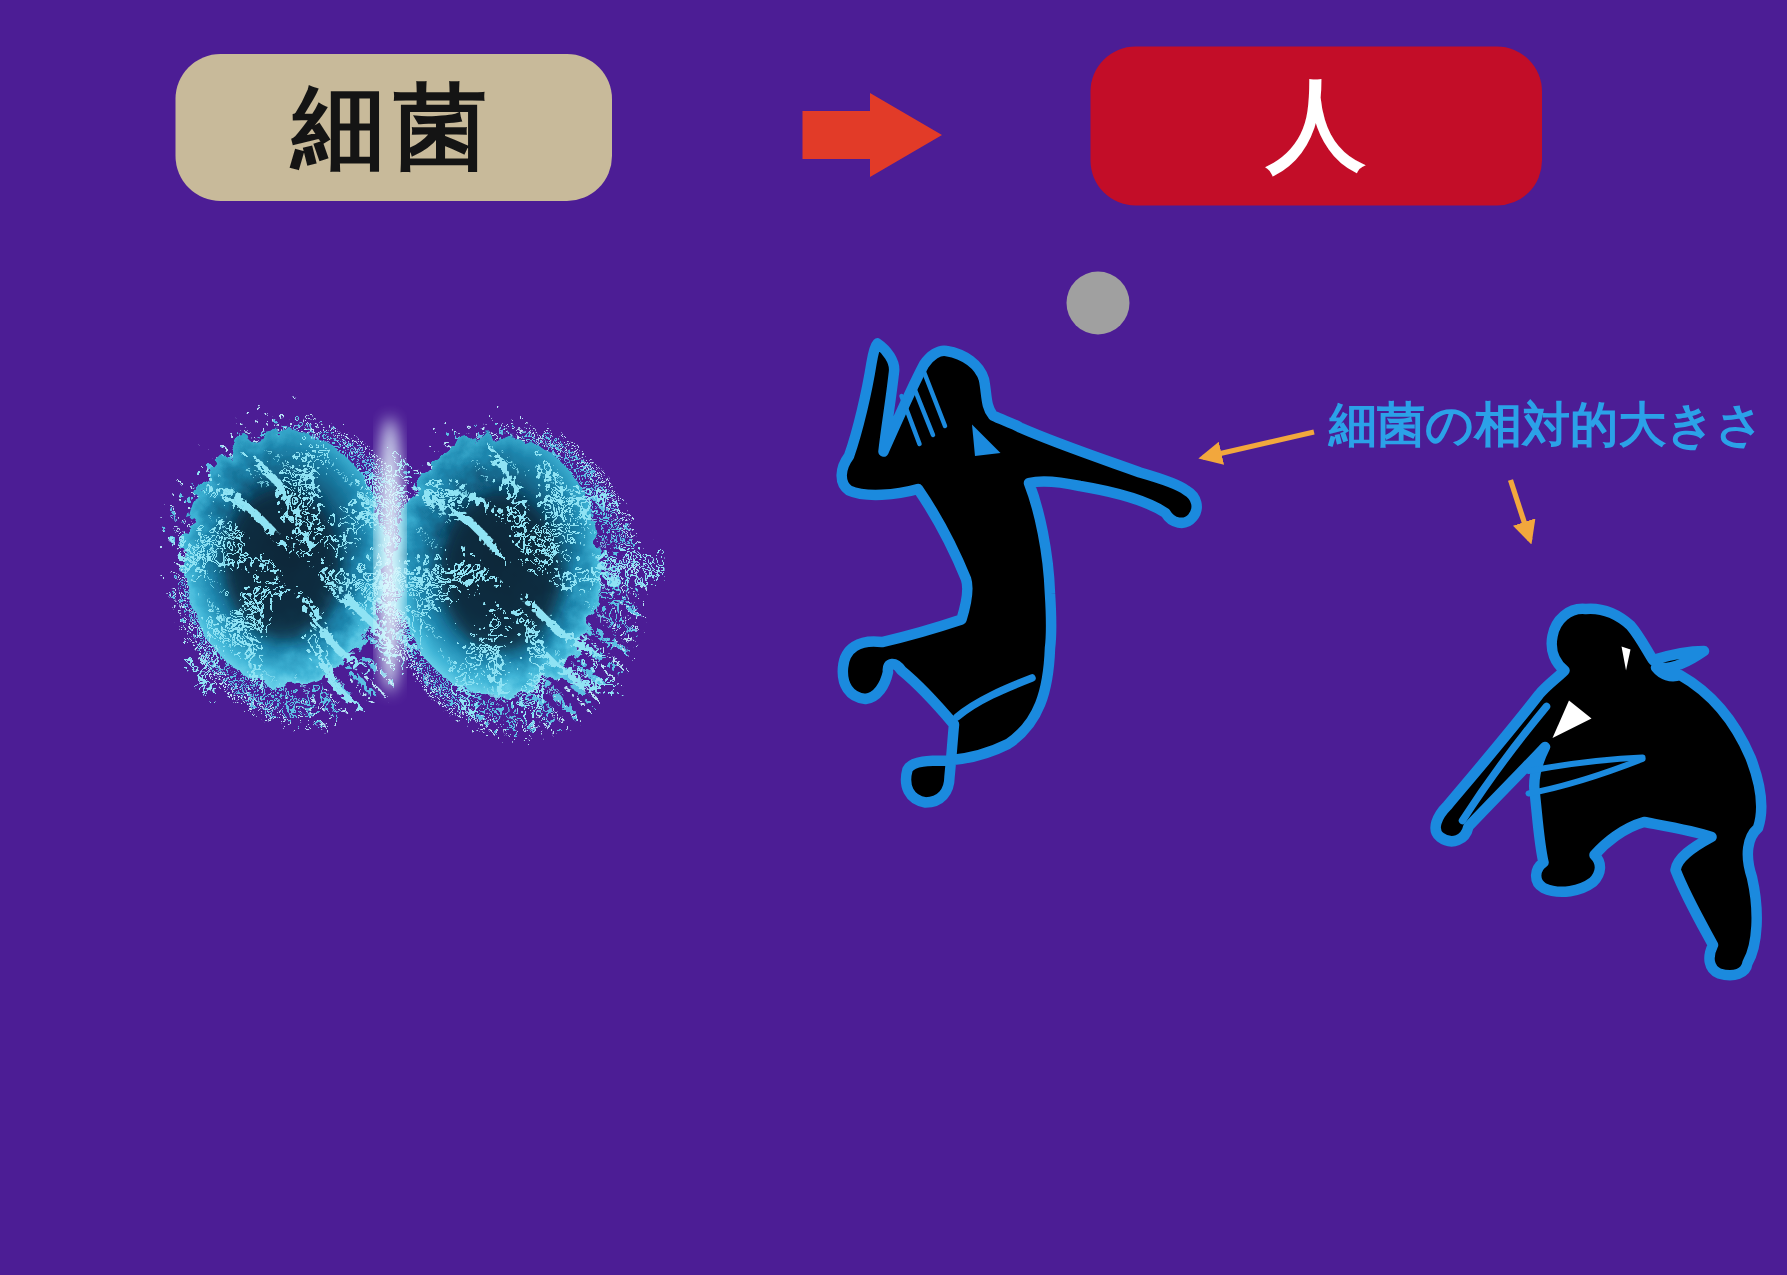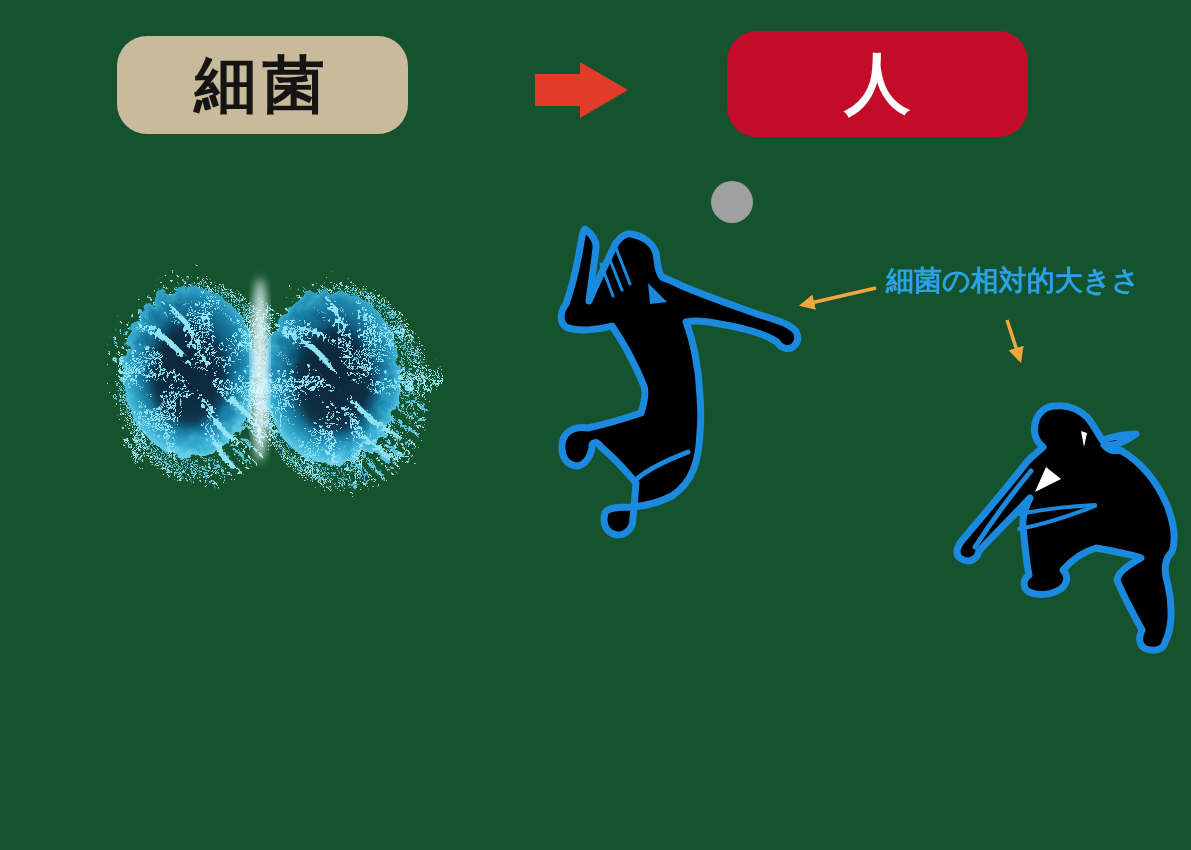--- a/index.html
+++ b/index.html
@@ -1,34 +1,34 @@
 <!DOCTYPE html>
 <html><head>
 <meta charset="utf-8">
 <style>
   html,body{margin:0;padding:0;background:#000;}
   .stage{
-    position:relative;width:1191px;height:850px;background:#14532d;overflow:hidden;
+    position:relative;width:1191px;height:850px;background:#4c1d95;overflow:hidden;
     font-family:"DejaVu Sans","Liberation Sans",sans-serif;
   }
   .card{
     position:absolute;display:flex;align-items:center;justify-content:center;
     font-weight:bold;border-radius:30px;line-height:1;
   }
   .card-bacteria{
     left:117px;top:36px;width:291px;height:98px;
     background:#c8ba9a;color:#141414;font-size:62px;letter-spacing:6px;
   }
   .card-human{
     left:727px;top:31px;width:301px;height:106px;
     background:#c30d28;color:#ffffff;font-size:66px;
   }
   .caption{
     position:absolute;left:886px;top:262px;width:260px;
-    color:#2ba1e8;font-size:28px;font-weight:bold;letter-spacing:0px;white-space:nowrap;
+    color:#2ba1e8;font-size:32px;font-weight:bold;letter-spacing:0px;white-space:nowrap;
   }
   .ball{
     position:absolute;left:711px;top:181px;width:42px;height:42px;border-radius:50%;
     background:#a0a0a0;
   }
   .abs{position:absolute;}
 </style>
 </head>
 <body>
 

